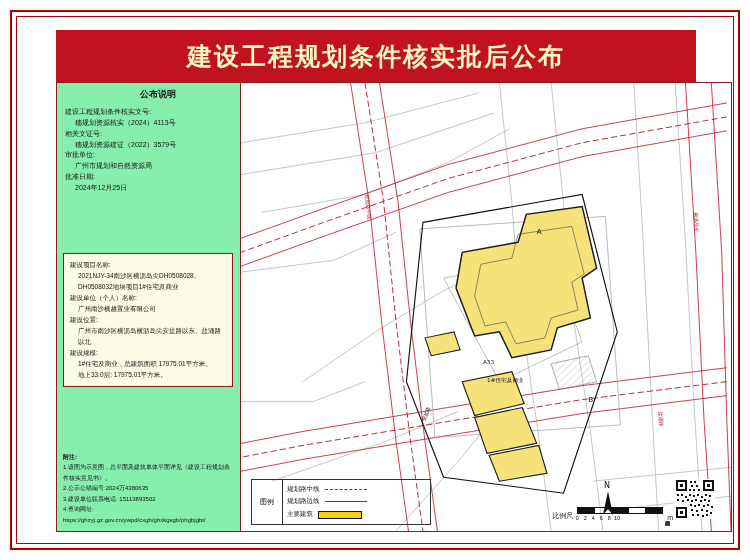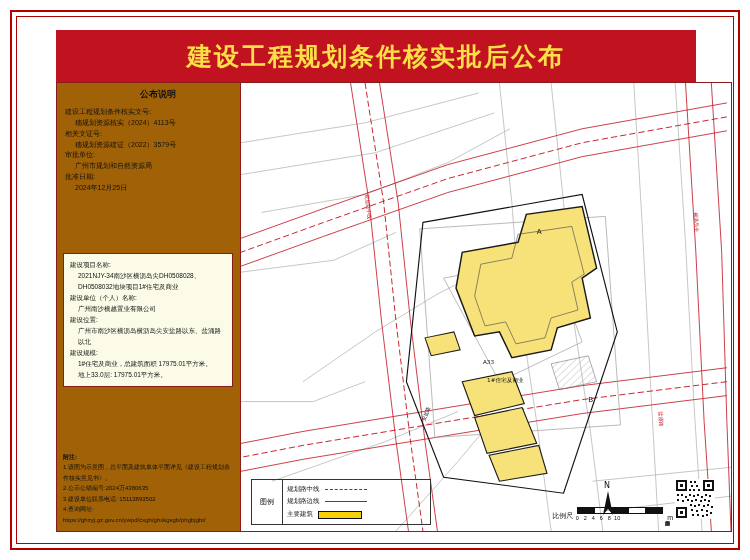--- a/index.html
+++ b/index.html
@@ -1,23 +1,23 @@
 <!DOCTYPE html>
 <html><head>
 <meta charset="utf-8">
 <style>
   html,body{margin:0;padding:0;}
   body{width:750px;height:560px;background:#ffffff;font-family:"Liberation Sans","DejaVu Sans",sans-serif;overflow:hidden;}
   .page{position:relative;width:750px;height:560px;box-sizing:border-box;padding:10px;}
   .outer-frame{position:absolute;left:10px;top:10px;right:10px;bottom:10px;border:2px solid #b00000;box-sizing:border-box;}
   .inner-frame{position:absolute;left:16px;top:16px;right:16px;bottom:16px;border:1px solid #b00000;box-sizing:border-box;background:#fff;}
   .banner{position:absolute;left:56px;top:30px;width:640px;height:52px;background:#c1121f;display:flex;align-items:center;justify-content:center;}
-  .banner-title{color:#fde047;font-size:25px;font-weight:bold;letter-spacing:2px;font-family:"DejaVu Sans","Liberation Sans",sans-serif;}
+  .banner-title{color:#fef9c3;font-size:25px;font-weight:bold;letter-spacing:2px;font-family:"DejaVu Sans","Liberation Sans",sans-serif;}
   
-  .left-col{position:absolute;left:56px;top:82px;width:204px;bottom:28px;border:1px solid #8b1a1a;box-sizing:border-box;background:#a16207;}
+  .left-col{position:absolute;left:56px;top:82px;width:204px;bottom:28px;border:1px solid #8b1a1a;box-sizing:border-box;background:#86efac;}
   .left-head{text-align:center;font-size:9px;padding:5px 0 3px;color:#111;font-weight:bold;}
   .sec{padding:3px 8px;font-size:7px;line-height:1.55;color:#111;}
   .sec .lbl{display:block;}
   .sec .val{display:block;padding-left:10px;}
   .box-notice{position:absolute;left:6px;top:170px;width:170px;border:1px solid #8b1a1a;background:#fbfbe8;box-sizing:border-box;padding:5px 6px;font-size:6.5px;line-height:1.7;color:#111;}
   .box-notice .row{display:block;}
   .box-notice .ind{display:block;padding-left:8px;}
   .footnotes{position:absolute;left:6px;bottom:6px;width:170px;font-size:6px;line-height:1.75;color:#111;}
   .footnotes .fn-title{font-weight:bold;}
   

